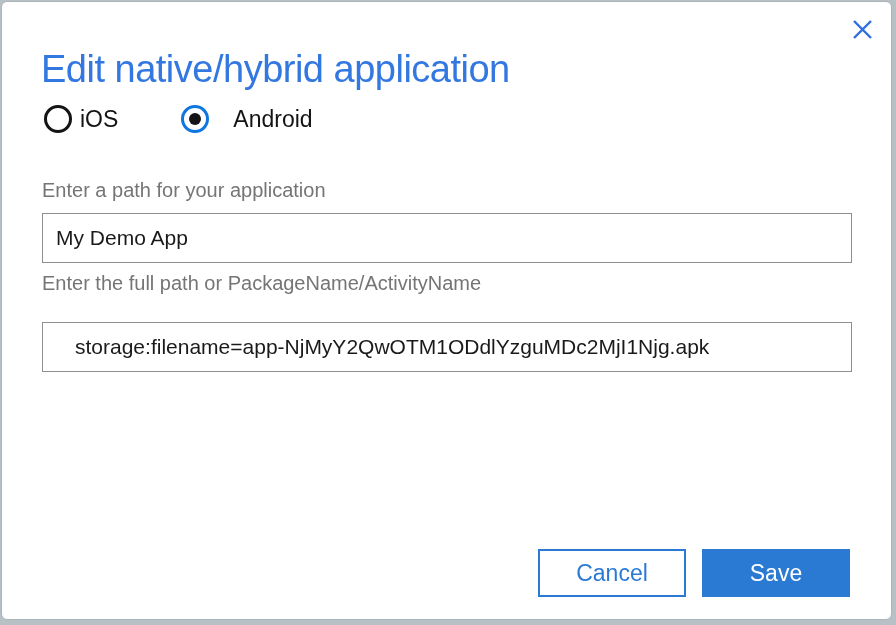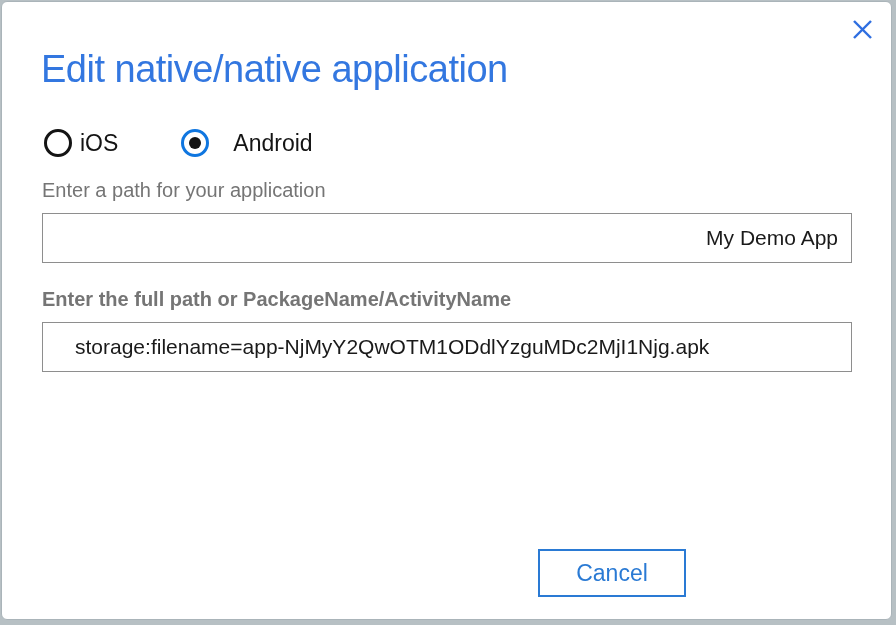--- a/index.html
+++ b/index.html
@@ -30,21 +30,21 @@
     position: absolute;
     left: 39px; top: 46px;
     font-size: 38px;
     font-weight: 300;
     letter-spacing: -0.5px;
     color: #3377e0;
     white-space: nowrap;
   }
   .radio-row {
     position: absolute;
-    left: 42px; top: 127px;
+    left: 42px; top: 103px;
     display: flex;
     align-items: flex-start;
   }
   .radio-group {
     display: flex;
     align-items: center;
     cursor: pointer;
   }
   .radio-group + .radio-group { margin-left: 63px; gap: 16px; }
   .radio-circle {
@@ -69,35 +69,35 @@
     color: #141414;
   }
   .field-label {
     position: absolute;
     left: 40px;
     font-size: 20px;
     color: #757575;
     white-space: nowrap;
   }
   .label-name { top: 177px; }
-  .label-path { top: 286px; font-weight: bold; }
+  .label-path { top: 270px; }
   .text-input {
     position: absolute;
     left: 40px;
     width: 810px;
     height: 50px;
     border: 1px solid #8e8e8e;
     background: #fff;
     padding: 0 13px;
     font-family: "Liberation Sans", sans-serif;
     font-size: 21px;
     color: #1a1a1a;
     outline: none;
   }
-  .input-name { top: 211px; text-align: right; }
+  .input-name { top: 211px; }
   .input-path { top: 320px; padding-left: 32px; }
   .btn {
     position: absolute;
     top: 547px;
     width: 148px;
     height: 48px;
     font-family: "Liberation Sans", sans-serif;
     font-size: 23px;
     cursor: pointer;
     border-radius: 0;
@@ -122,21 +122,21 @@
 
   <button class="close-btn">
     <span style="display:flex;">
       <svg width="21" height="21" viewBox="0 0 21 21">
         <line x1="2" y1="2" x2="19" y2="19" stroke="#2e6ee0" stroke-width="2.4"></line>
         <line x1="19" y1="2" x2="2" y2="19" stroke="#2e6ee0" stroke-width="2.4"></line>
       </svg>
     </span>
   </button>
 
-  <h1 class="dialog-title">Edit native/native application</h1>
+  <h1 class="dialog-title">Edit native/hybrid application</h1>
 
   <div class="radio-row">
     <div class="radio-group">
       <span class="radio-circle">
         
       </span>
       <span class="radio-label">iOS</span>
     </div>
     <div class="radio-group">
       <span class="radio-circle selected">
@@ -146,14 +146,15 @@
     </div>
   </div>
 
   <div class="field-label label-name">Enter a path for your application</div>
   <input class="text-input input-name" type="text" value="My Demo App" style="">
 
   <div class="field-label label-path">Enter the full path or PackageName/ActivityName</div>
   <input class="text-input input-path" type="text" value="storage:filename=app-NjMyY2QwOTM1ODdlYzguMDc2MjI1Njg.apk" style="">
 
   <button class="btn btn-cancel">Cancel</button>
+  <button class="btn btn-save">Save</button>
 
 </div>
 
 </body></html>

